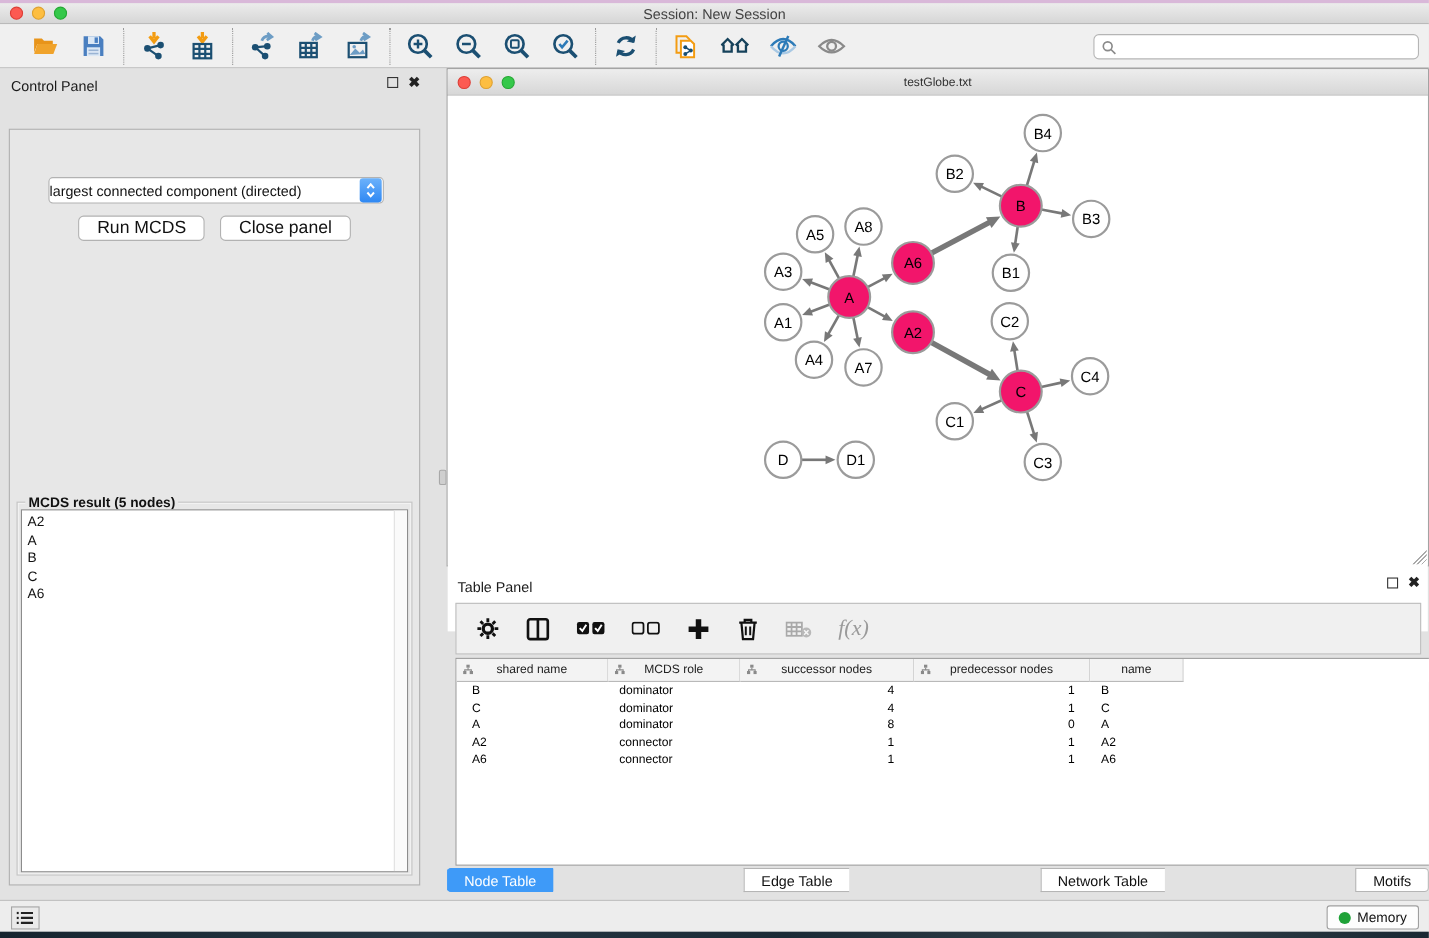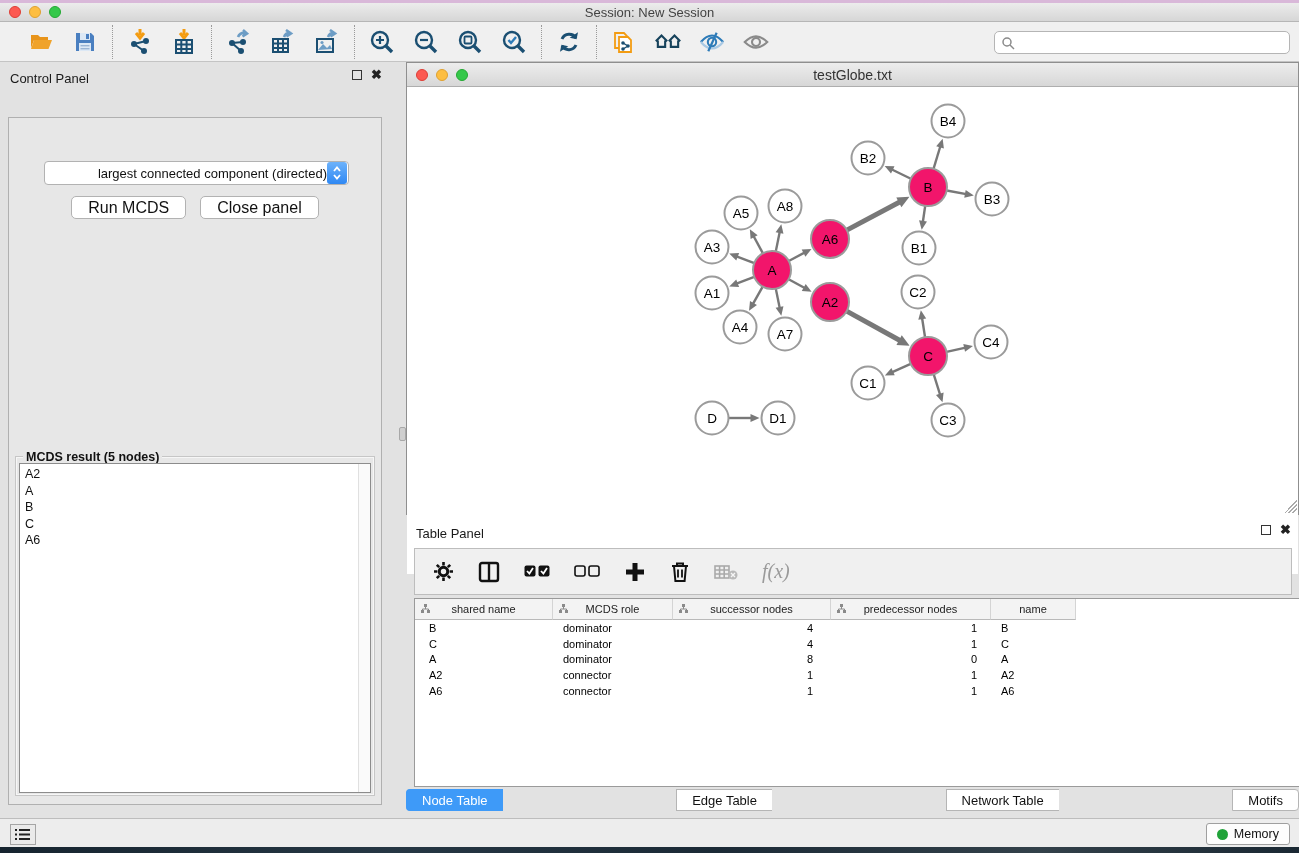--- a/index.html
+++ b/index.html
@@ -41,21 +41,21 @@
     border:1px solid #a8a8a8; border-right:none; display:flex; align-items:center; color:#111; }
   .cp-tab:first-child { border-radius:3px 0 0 0; }
   .cp-tab:last-child { border-right:1px solid #a8a8a8; border-radius:0 3px 0 0; }
   .cp-tab.selected { background:#3e9af8; color:#fff; border-color:#3e9af8; }
   #cp-body { position:absolute; left:8px; top:52px; width:374px; height:688px;
     background:#e7e7e7; border:1px solid #b0b0b0; }
   #opt-label { position:absolute; left:0; width:100%; top:22px; text-align:center; font-size:13px; color:#111; }
   #criterion-select { position:absolute; left:35px; top:43px; width:305px; height:24px;
     background:#fff; border:1px solid #b2b2b2; border-radius:4px;
     display:flex; align-items:center; }
-  #criterion-select .sel-text { flex:1; text-align:right; font-size:13px; color:#111; }
+  #criterion-select .sel-text { flex:1; text-align:left; font-size:13px; color:#111; }
   #criterion-select .stepper { width:20px; height:22px; background:linear-gradient(#6cb2fb,#2f88f3);
     border-radius:3px; margin-right:1px; display:flex; flex-direction:column; align-items:center; justify-content:center; }
   .stepper svg { display:block; }
   .cp-buttons { position:absolute; top:78px; left:0; width:100%; display:flex; justify-content:center; gap:14px; }
   .mac-btn { height:23px; padding:0 16px; background:#fff; border:1px solid #b2b2b2;
     border-radius:5px; font-size:16px; color:#111; display:flex; align-items:center; }
   #result-box { position:absolute; left:6px; top:338px; width:360px; height:340px;
     border:1px solid #c6c6c6; box-shadow:inset 0 0 0 1px #f6f6f6; }
   #result-title { position:absolute; left:7px; top:-7px; background:#e7e7e7; padding:0 3px; font-size:12.5px; color:#111;font-weight:bold; }
   #result-list { position:absolute; left:3px; top:6px; width:352px; height:330px;
@@ -67,21 +67,21 @@
 
   
   #v-splitter-handle { left:399px; top:427px; width:7px; height:14px; background:#cfcfcf; border:1px solid #a8a8a8; border-radius:2px; }
   #h-splitter-handle { left:849px; top:515px; width:9px; height:7px; background:#cfcfcf; border:1px solid #a8a8a8; border-radius:2px; }
 
   
   #net-window { left:406px; top:62px; width:893px; height:453px; border:1px solid #8f8f8f; background:#fff; }
   #net-titlebar { position:absolute; left:0; top:0; width:100%; height:24px;
     background:linear-gradient(#ededed,#d7d7d7); border-bottom:1px solid #aeaeae;
     display:flex; align-items:center; }
-  #net-titlebar .title { position:absolute; left:0; right:0; text-align:center; font-size:14px; color:#333; }
+  #net-titlebar .title { position:absolute; left:0; right:0; text-align:center; font-size:11px; color:#333; }
   #net-canvas { position:absolute; left:0; top:24px; width:891px; height:487px; background:#fff; }
   #net-canvas svg { display:block; }
   .resize-grip { position:absolute; right:1px; bottom:1px; width:13px; height:13px;
     background:
       linear-gradient(135deg, transparent 0 50%, #aaa 50% 55%, transparent 55% 65%, #aaa 65% 70%, transparent 70% 80%, #aaa 80% 85%, transparent 85%); }
 
   
   #table-panel { left:406px; top:520px; width:893px; height:298px; }
   #tp-toolbar { position:absolute; left:8px; top:28px; width:878px; height:47px;
     background:#f0f0f0; border:1px solid #bdbdbd; display:flex; align-items:center; gap:24px; padding-left:18px; }

